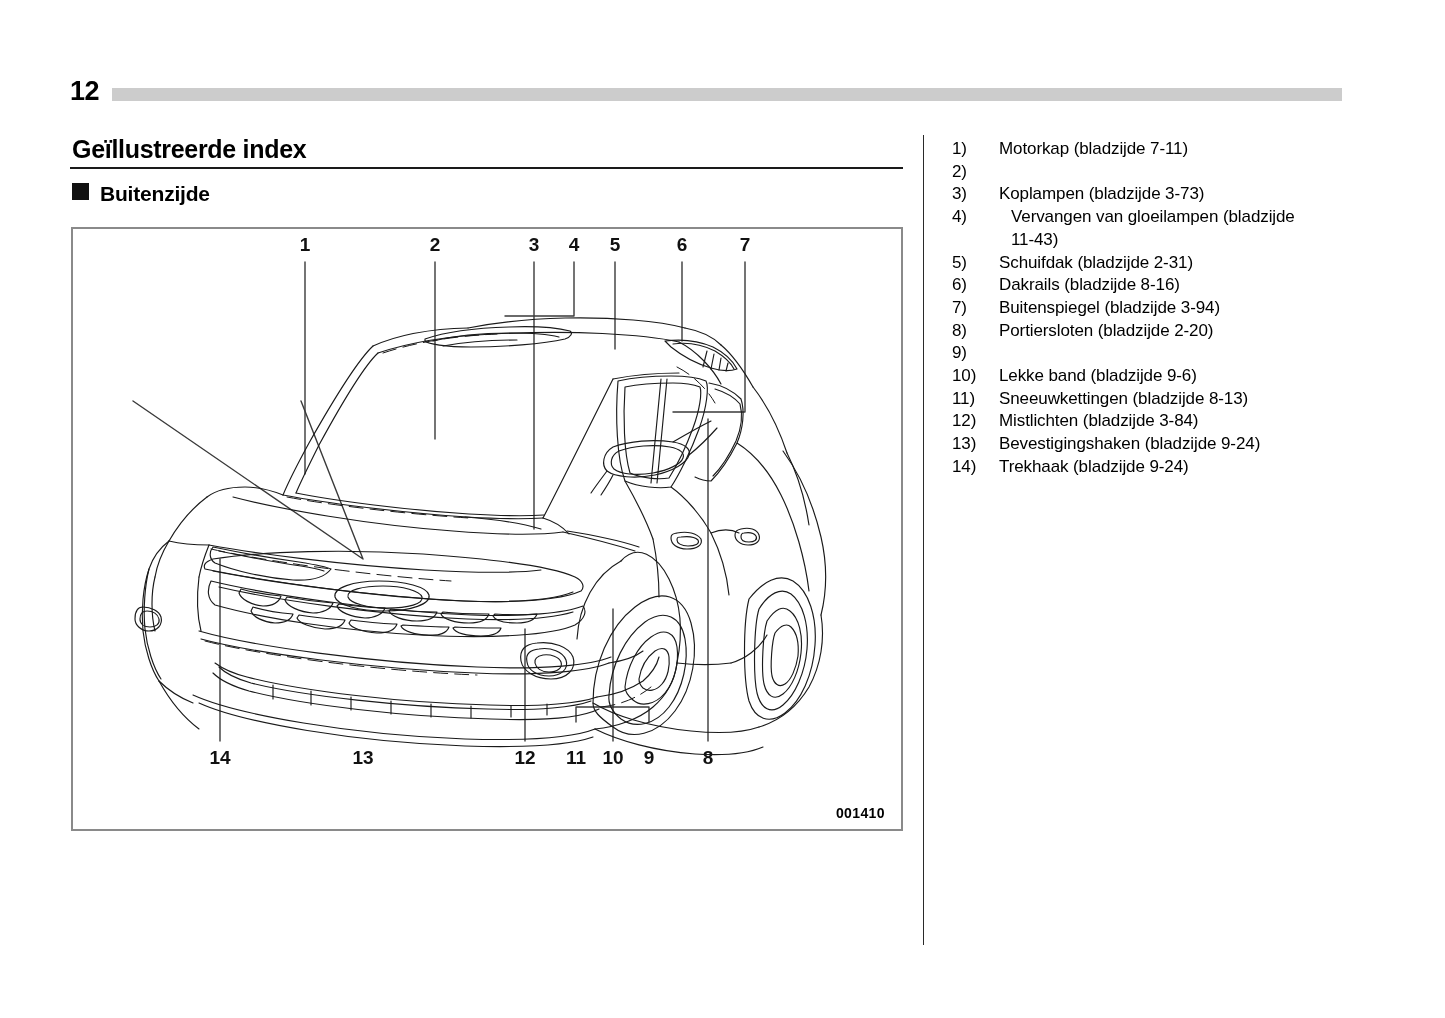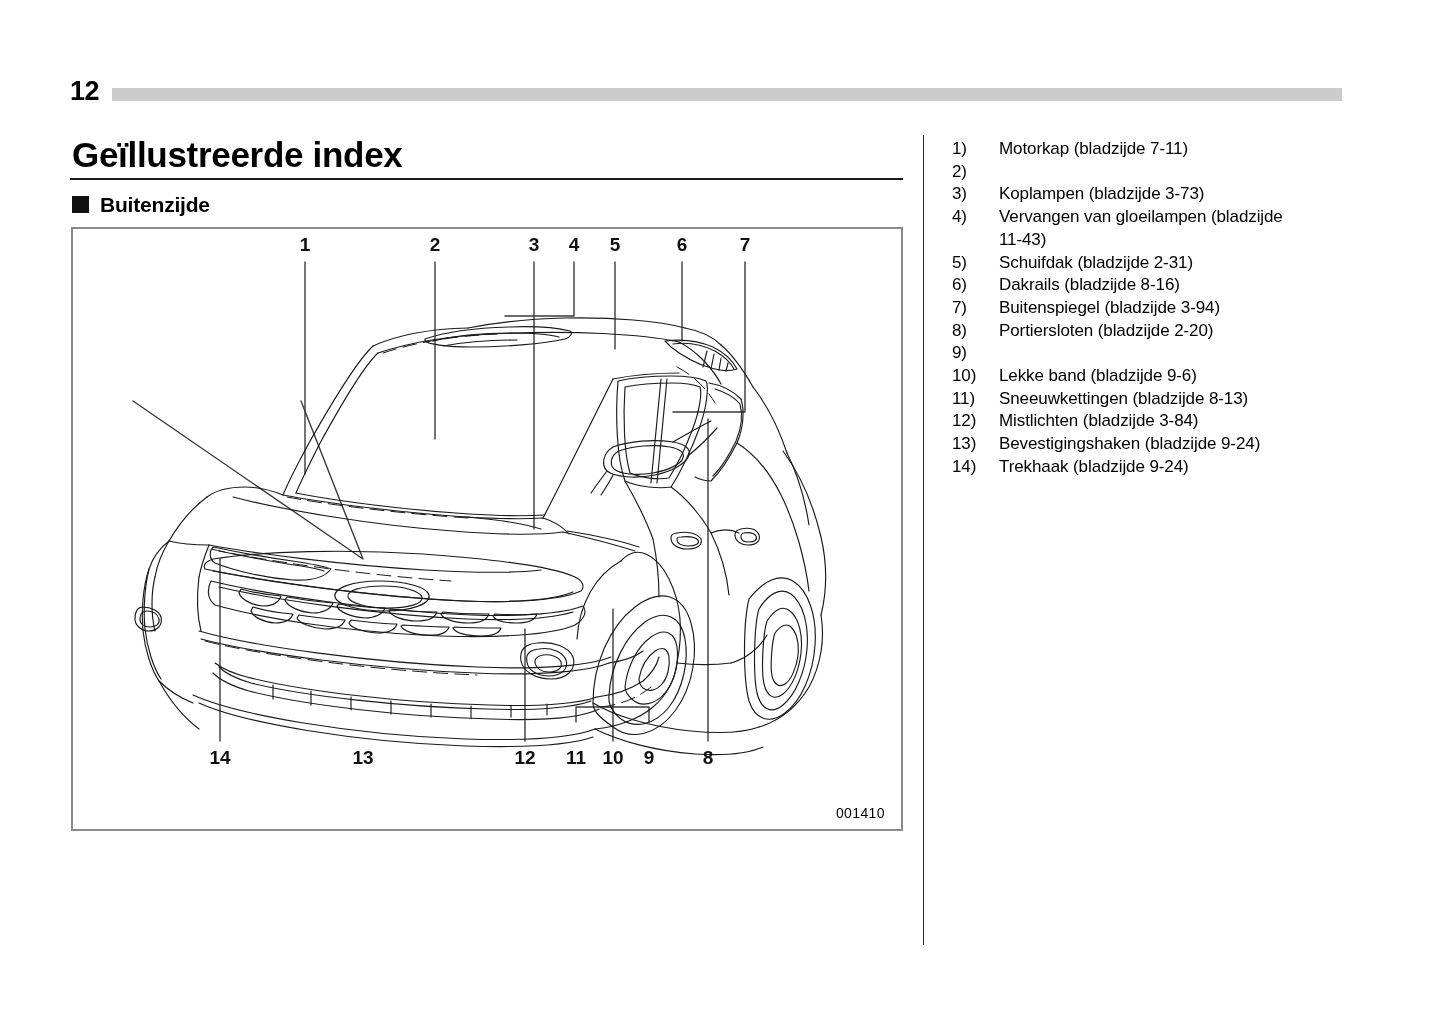--- a/index.html
+++ b/index.html
@@ -23,49 +23,49 @@
   }
   .header-bar{
     position:absolute;left:112px;top:88px;width:1230px;height:13px;
     background:#cccccc;
   }
 
   
   .left-col{position:absolute;left:70px;top:135px;width:835px;}
 
   .section-title{
-    font-size:35px;font-weight:bold;letter-spacing:-0.3px;
+    font-size:25px;font-weight:bold;letter-spacing:-0.3px;
     margin:0;padding:0 0 4px 2px;line-height:1.12;
   }
   .title-rule{
     width:833px;height:2px;background:#1a1a1a;margin:0 0 14px 0;
   }
   .sub-head{
-    display:flex;align-items:center;gap:11px;
+    display:flex;align-items:flex-start;gap:11px;
     margin:0 0 12px 2px;
   }
   .sub-square{
     width:17px;height:17px;background:#111111;display:inline-block;flex:none;
   }
   .sub-head-label{
     font-size:21px;font-weight:bold;letter-spacing:-0.2px;line-height:1;
   }
 
   
   .figure-box{
     position:absolute;left:71px;top:227px;
     width:832px;height:604px;
     border:2px solid #8a8a8a;
     background:#ffffff;
     box-sizing:border-box;
   }
   .figure-svg{position:absolute;left:0;top:0;width:832px;height:604px;}
   .figure-code{
     position:absolute;right:16px;bottom:8px;
-    font-size:14px;font-weight:normal;letter-spacing:0.4px;
+    font-size:14px;font-weight:bold;letter-spacing:0.4px;
   }
 
   
   .col-divider{
     position:absolute;left:923px;top:135px;width:1px;height:810px;
     background:#2a2a2a;
   }
 
   
   .right-col{
@@ -77,20 +77,21 @@
     letter-spacing:-0.1px;
   }
   .idx-num{
     flex:none;width:47px;
     text-align:left;
   }
   .idx-label{flex:1 1 auto;}
   .idx-label.justify{
     text-align:justify;
     text-align-last:left;
+    margin-left:12px;
   }
   .idx-label.justify > span{display:block;}
 </style>
 </head>
 <body>
 
 <div class="page">
 
   <div class="header">
     <div class="page-number">12</div>

